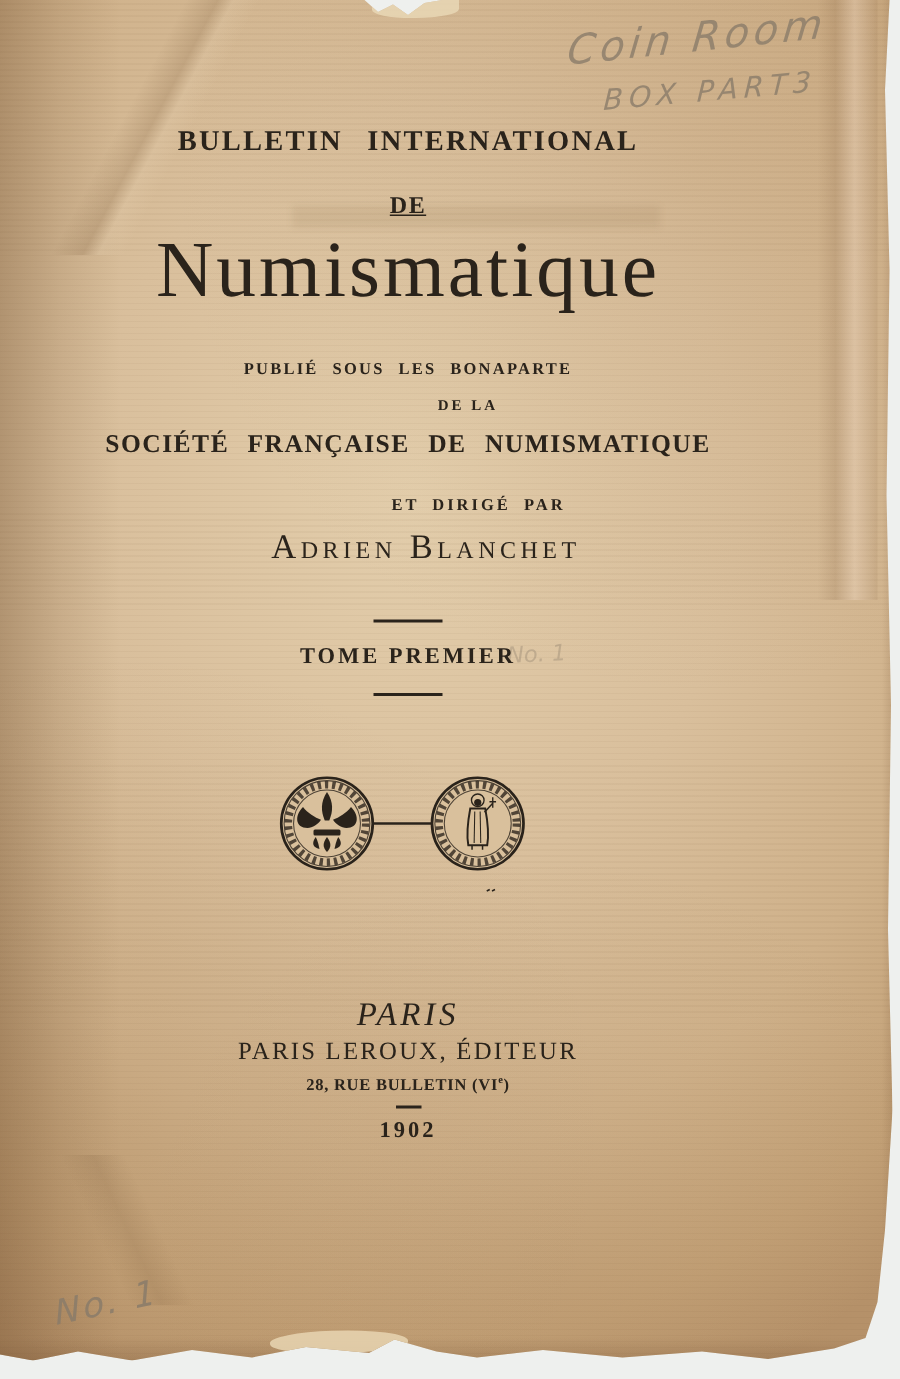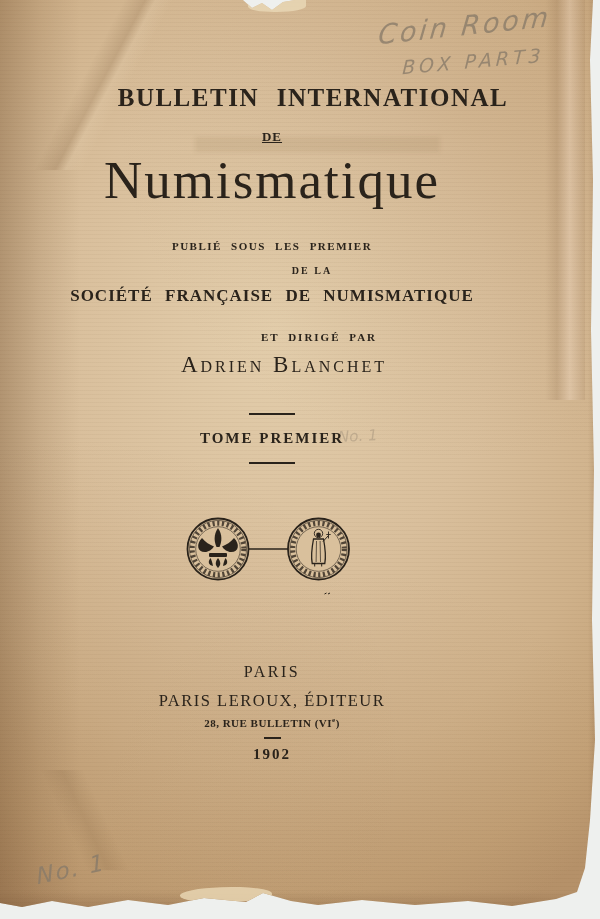--- a/index.html
+++ b/index.html
@@ -40,30 +40,30 @@
   .crease-bottomleft{position:absolute;left:0;top:770px;width:170px;height:100px;
     background:linear-gradient(65deg, transparent 40%, rgba(120,88,55,.16) 50%, transparent 60%);}
   .ghost-band{position:absolute;left:195px;top:137px;width:245px;height:15px;
     background:rgba(125,98,62,.10);filter:blur(2px);}
   .torn-flap{position:absolute;left:180px;top:887px;width:92px;height:15px;
     background:#e8d5b2;border-radius:45% 55% 40% 50%;transform:rotate(-2deg);opacity:.85;}
   .top-flap{position:absolute;left:248px;top:0;width:58px;height:12px;
     background:#ead9b8;border-radius:0 0 50% 45%;opacity:.8;}
   
   .line{position:absolute;left:0;width:544px;text-align:center;color:#2a231b;white-space:nowrap;}
-  .series-title{top:84px;font-size:25px;font-weight:bold;letter-spacing:1.5px;word-spacing:10px;padding-left:41px;}
-  .de{top:129px;font-size:13px;font-weight:bold;letter-spacing:1px;text-decoration:underline;}
+  .series-title{top:84px;font-size:19px;font-weight:bold;letter-spacing:1.5px;word-spacing:10px;}
+  .de{top:129px;font-size:16px;font-weight:bold;letter-spacing:1px;text-decoration:underline;}
   .main-title{top:150px;font-size:53px;letter-spacing:2px;}
   .auspices{top:240px;font-size:11px;font-weight:bold;letter-spacing:1.5px;word-spacing:5px;}
   .de-la{top:265px;font-size:10px;font-weight:bold;letter-spacing:2px;padding-left:40px;}
   .society{top:286px;font-size:17px;font-weight:bold;letter-spacing:1px;word-spacing:7px;}
   .directed{top:331px;font-size:11px;font-weight:bold;letter-spacing:2px;word-spacing:4px;padding-left:47px;}
   .director{top:352px;font-size:23px;font-variant:small-caps;letter-spacing:3px;margin-left:12px;}
   .tome{top:430px;font-size:15px;font-weight:bold;letter-spacing:2px;}
-  .city{top:663px;font-size:16px;letter-spacing:2.5px;}
+  .city{top:663px;font-size:22px;letter-spacing:2.5px;font-style:italic;}
   .publisher{top:691px;font-size:16.5px;letter-spacing:1.5px;}
   .address{top:716px;font-size:11px;font-weight:bold;letter-spacing:.5px;}
   .address sup{font-size:7px;}
   .year{top:746px;font-size:15px;font-weight:bold;letter-spacing:2px;}
   .rule{position:absolute;left:249px;width:46px;height:2px;background:#2a231b;}
   .rule-1{top:413px;} .rule-2{top:462px;}
   .dash{position:absolute;left:264px;top:737px;width:17px;height:2px;background:#2a231b;}
   
   .coins{position:absolute;left:180px;top:507px;}
   
@@ -89,21 +89,21 @@
   <div class="top-flap"></div>
 
   <div class="hw hw-coin-room">Coin Room</div>
   <div class="hw hw-box-part">BOX PART3</div>
   <div class="hw hw-tome-note">No. 1</div>
   <div class="hw hw-bottom-note">No. 1</div>
 
   <div class="line series-title">BULLETIN INTERNATIONAL</div>
   <div class="line de">DE</div>
   <div class="line main-title">Numismatique</div>
-  <div class="line auspices">PUBLIÉ SOUS LES PREMIER</div>
+  <div class="line auspices">PUBLIÉ SOUS LES BONAPARTE</div>
   <div class="line de-la">DE LA</div>
   <div class="line society">SOCIÉTÉ FRANÇAISE DE NUMISMATIQUE</div>
   <div class="line directed">ET DIRIGÉ PAR</div>
   <div class="line director">Adrien Blanchet</div>
 
   <div class="rule rule-1"></div>
   <div class="line tome">TOME PREMIER</div>
   <div class="rule rule-2"></div>
 
   <svg class="coins" width="180" height="95" viewBox="0 0 180 95">

